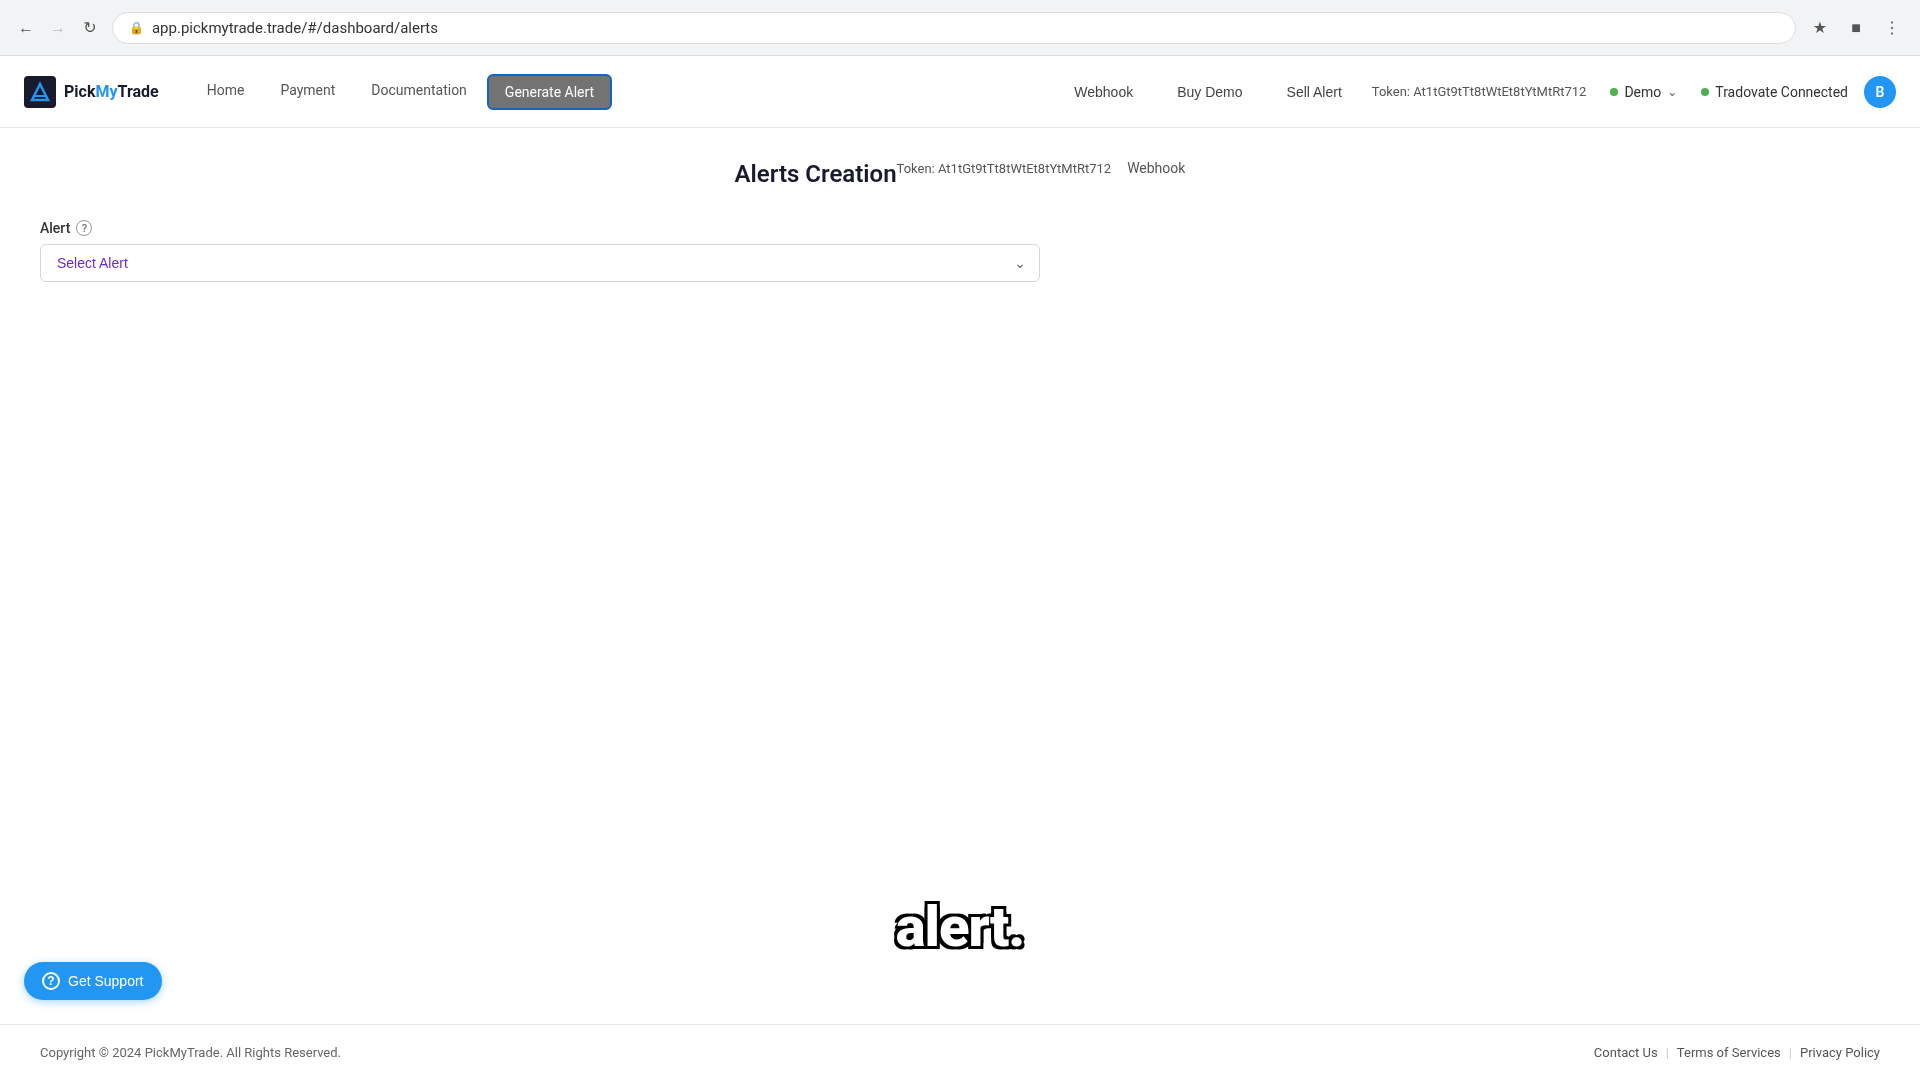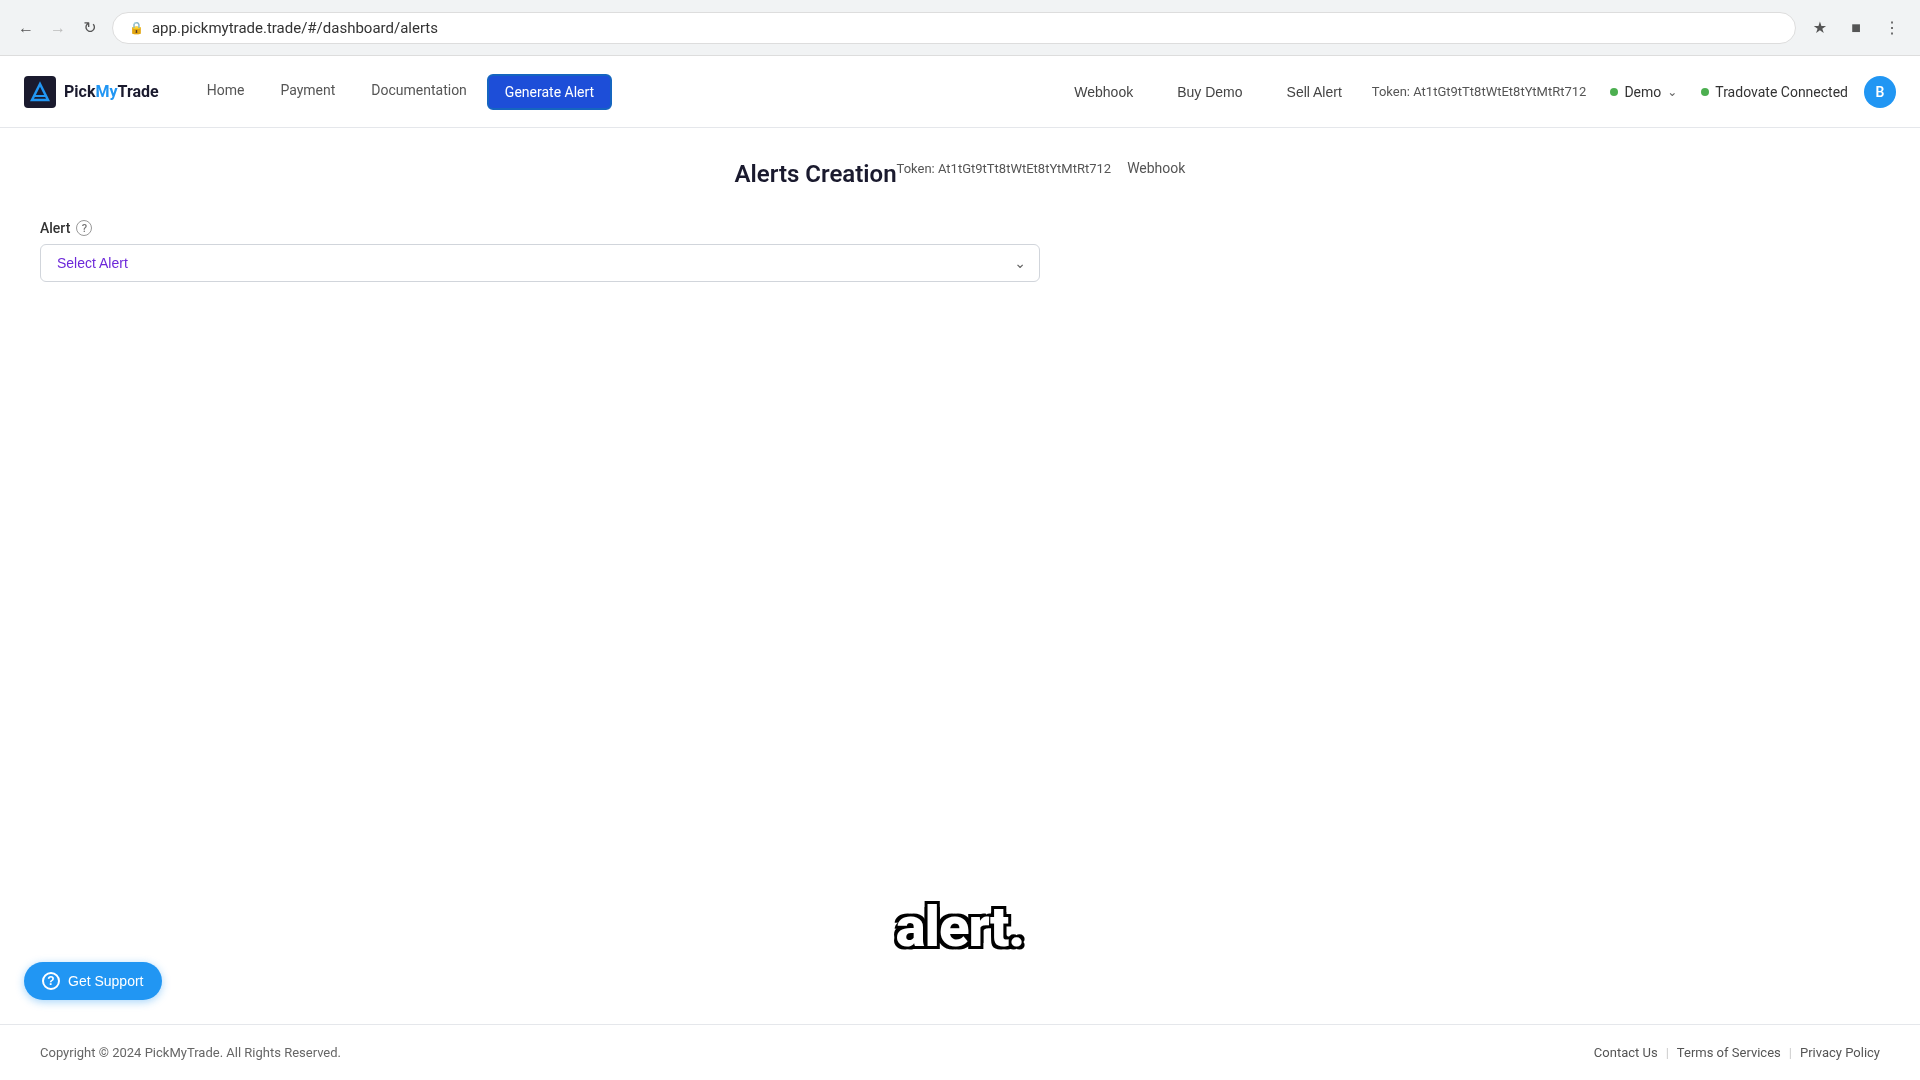--- a/index.html
+++ b/index.html
@@ -107,21 +107,21 @@
       padding: 8px 16px;
       border-radius: 6px;
       font-size: 14px;
       color: #555;
       cursor: pointer;
       text-decoration: none;
       border: none;
       background: none;
     }
     .nav-link.active {
-      background: #1d4ed8;
+      background: #737373;
       color: #fff;
       border: 2px solid #1565C0;
     }
     .header-right {
       display: flex;
       align-items: center;
       gap: 16px;
     }
     .header-btn {
       padding: 6px 14px;

